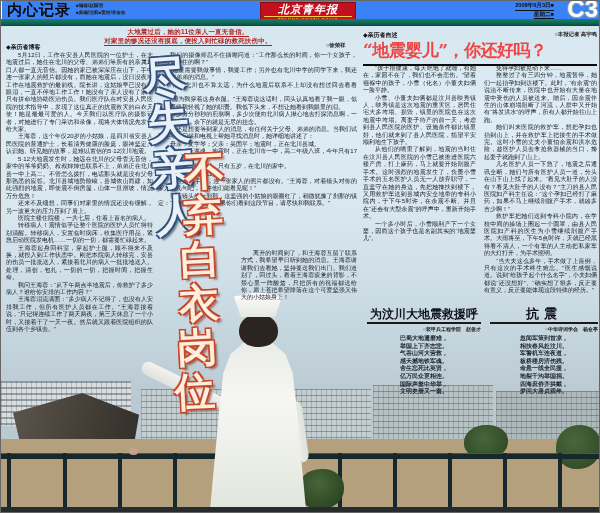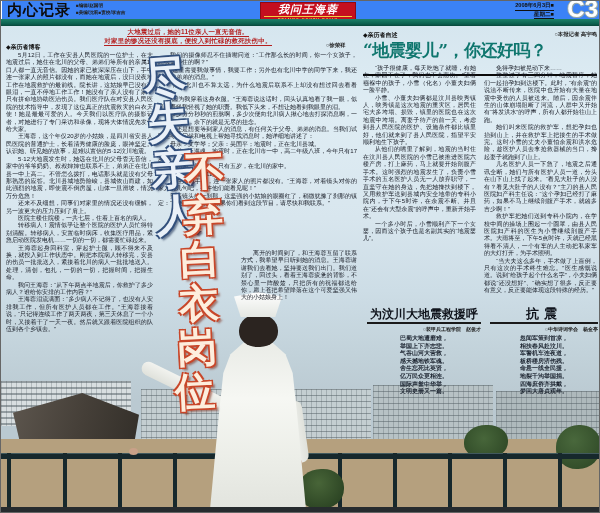--- a/index.html
+++ b/index.html
@@ -58,22 +58,22 @@
   #nurse-hand-right{left:292px;top:458px;width:9px;height:7px;background:#c9a188;border-radius:50%;}
   
   .txt{color:#161a24;text-align:justify;overflow:hidden;position:absolute;z-index:5;}
   .txt p{margin:0;text-indent:2em;}
   #lede{position:absolute;left:78px;top:27px;width:218px;text-align:center;z-index:6;}
   #lede span{display:table;margin:0 auto;color:#b51f1f;border-bottom:1px solid #b51f1f;
              font-size:6.4px;line-height:8px;font-weight:bold;letter-spacing:.3px;}
   .kicker{position:absolute;font-size:6px;font-weight:bold;color:#111;z-index:5;}
   .byline{position:absolute;font-size:5.4px;font-weight:bold;color:#222;z-index:5;}
   #right-headline{position:absolute;left:362px;top:40px;width:234px;z-index:5;
-      font-size:17px;line-height:19px;font-weight:bold;color:#0f766e;letter-spacing:-.5px;
-      border-bottom:2.5px solid #0a0a0a;padding-bottom:14px;font-family:"DejaVu Serif","Liberation Serif",serif;}
+      font-size:17px;line-height:19px;font-weight:bold;color:#ef4444;letter-spacing:-.5px;
+      border-bottom:2.5px solid #0a0a0a;padding-bottom:4px;font-family:"DejaVu Serif","Liberation Serif",serif;}
   .colA{font-size:6px;line-height:7.4px;}
   
   .poem{position:absolute;z-index:5;text-align:center;color:#10141c;}
   .poem-title{font-weight:bold;border-bottom:2px solid #1a1a1a;padding-bottom:1px;margin-bottom:2px;
       font-family:"DejaVu Serif","Liberation Serif",serif;}
   .poem-byline{font-size:5px;font-weight:bold;text-align:right;margin-bottom:3px;color:#222;}
   .poem-lines p{margin:0;font-size:6px;line-height:7.6px;font-weight:bold;color:#1c2430;}
   
   .vh{position:absolute;z-index:6;font-weight:bold;font-family:"DejaVu Serif","Liberation Serif",serif;}
   .vh span{display:block;}
@@ -98,21 +98,21 @@
 
 <div id="page">
 
   <div id="header">
     <div id="section-title">内心记录</div>
     <div id="credits">
       <div>■编辑/赵国明</div>
       <div>■美编/沈莉■责校/李吉吉</div>
     </div>
     <div id="masthead">
-      <div id="masthead-cn">我问王海蓉</div>
+      <div id="masthead-cn">北京青年报</div>
       <span id="masthead-en">BEIJING YOUTH DAILY</span>
     </div>
     <div id="dateblock">
       <div><span>2008年6月3日■</span></div>
       <div><span>星期二■</span></div>
     </div>
     <div id="page-number">C3</div>
   </div>
   <div id="teal-bar"></div>
 

